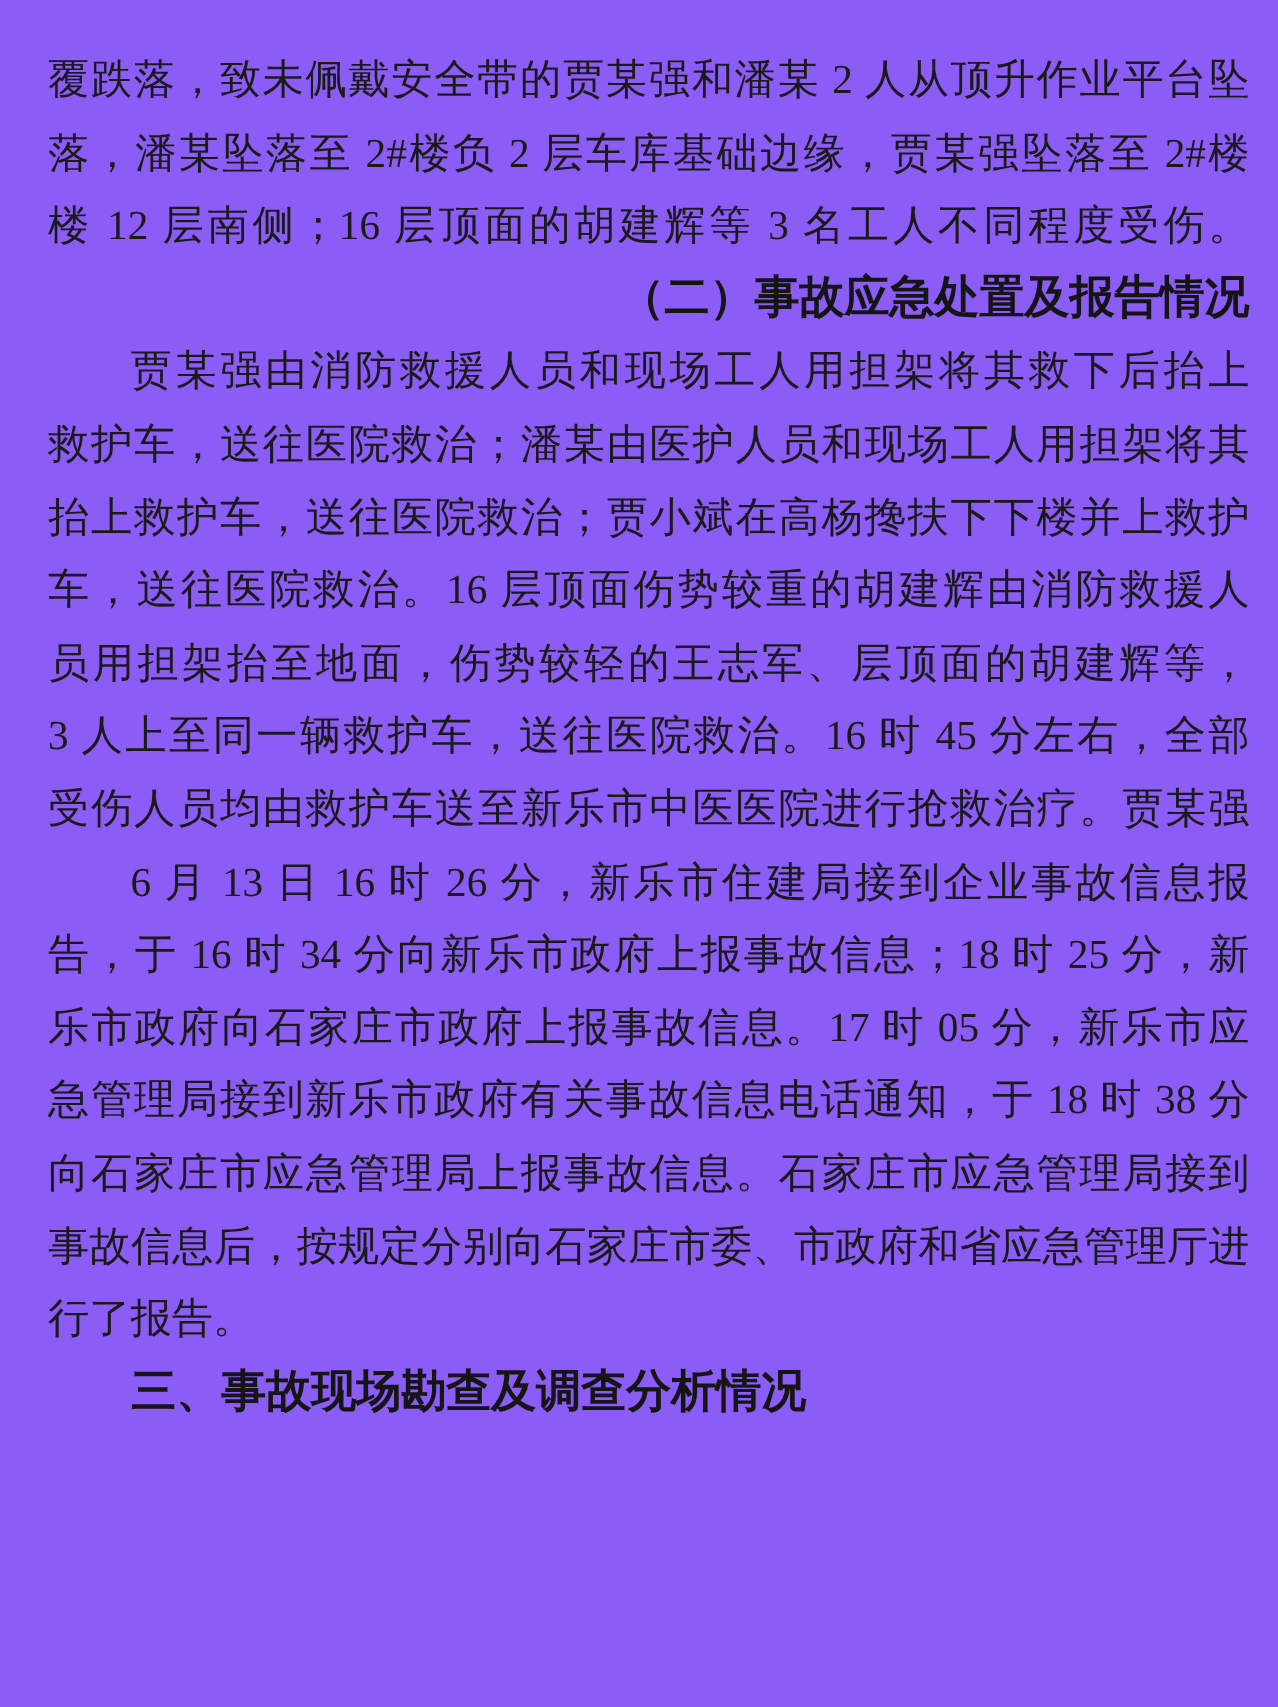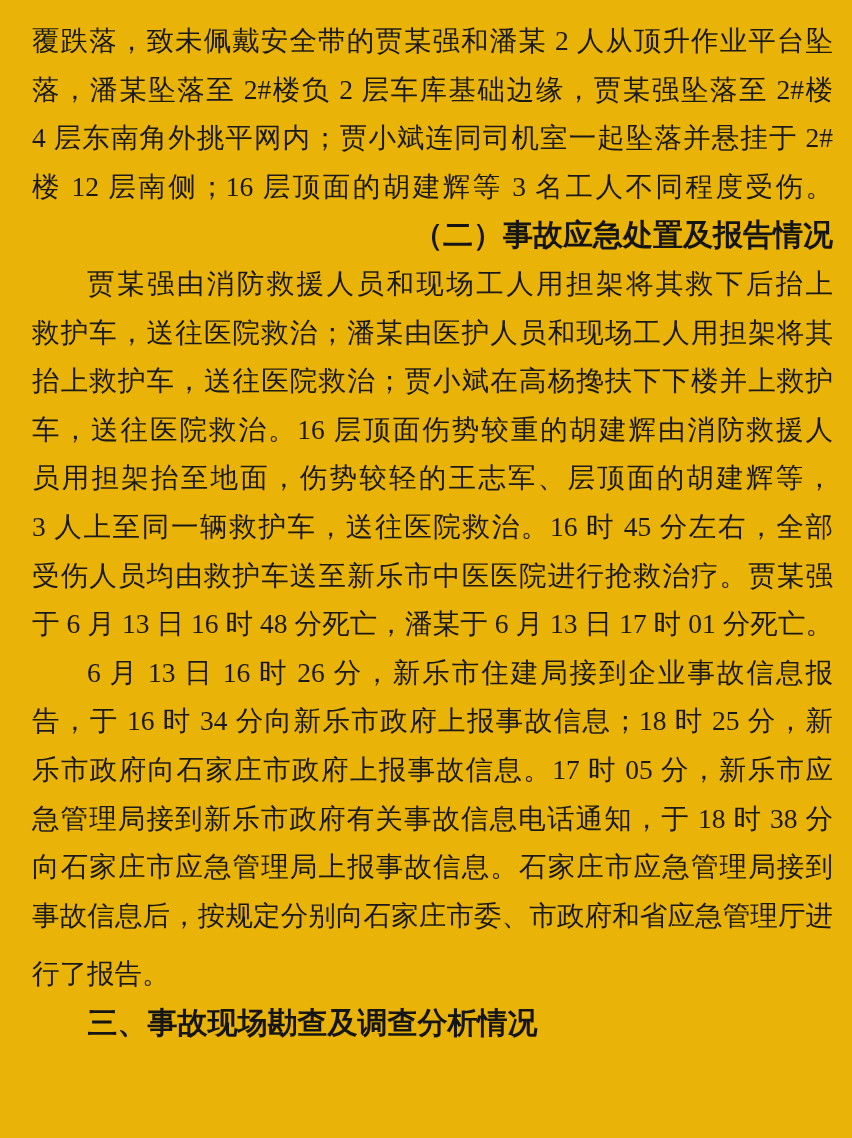--- a/index.html
+++ b/index.html
@@ -5,42 +5,41 @@
   html, body {
     margin: 0;
     padding: 0;
     background: #ffffff;
   }
   .page {
     position: relative;
     width: 852px;
     height: 1138px;
     box-sizing: border-box;
-    background: #eab308;
-    padding: 17px 19px 0 32px;
+    background: #8b5cf6;
+    padding: 29px 19px 0 32px;
     overflow: hidden;
     font-family: "Liberation Serif", "DejaVu Serif", serif;
     color: #1a1a1a;
   }
   .line {
     font-size: 27.5px;
     line-height: 48.6px;
     height: 48.6px;
     white-space: nowrap;
     overflow: visible;
     text-align: justify;
     text-align-last: justify;
     text-justify: inter-character;
   }
   .line.first {
     text-indent: 2em;
   }
   .line.short {
     text-align-last: left;
-    margin-top: 10px;
   }
   .heading-sub {
     font-size: 30px;
     font-weight: bold;
     line-height: 48.6px;
     height: 48.6px;
     text-indent: 1.6em;
     white-space: nowrap;
     font-family: "Liberation Serif", "DejaVu Serif", serif;
     color: #151515;
@@ -57,36 +56,34 @@
   }
 </style>
 </head>
 <body>
 
 <div class="page">
 
   <section>
     <div class="line">覆跌落，致未佩戴安全带的贾某强和潘某 2 人从顶升作业平台坠</div>
     <div class="line">落，潘某坠落至 2#楼负 2 层车库基础边缘，贾某强坠落至 2#楼</div>
-    <div class="line">4 层东南角外挑平网内；贾小斌连同司机室一起坠落并悬挂于 2#</div>
     <div class="line">楼 12 层南侧；16 层顶面的胡建辉等 3 名工人不同程度受伤。</div>
   </section>
 
   <h3 class="heading-sub" style="margin:0;text-align:right;">（二）事故应急处置及报告情况</h3>
 
 
   <section>
     <div class="line first">贾某强由消防救援人员和现场工人用担架将其救下后抬上</div>
     <div class="line">救护车，送往医院救治；潘某由医护人员和现场工人用担架将其</div>
     <div class="line">抬上救护车，送往医院救治；贾小斌在高杨搀扶下下楼并上救护</div>
     <div class="line">车，送往医院救治。16 层顶面伤势较重的胡建辉由消防救援人</div>
     <div class="line">员用担架抬至地面，伤势较轻的王志军、层顶面的胡建辉等，</div>
     <div class="line">3 人上至同一辆救护车，送往医院救治。16 时 45 分左右，全部</div>
     <div class="line">受伤人员均由救护车送至新乐市中医医院进行抢救治疗。贾某强</div>
-    <div class="line">于 6 月 13 日 16 时 48 分死亡，潘某于 6 月 13 日 17 时 01 分死亡。</div>
   </section>
 
   <section>
     <div class="line first">6 月 13 日 16 时 26 分，新乐市住建局接到企业事故信息报</div>
     <div class="line">告，于 16 时 34 分向新乐市政府上报事故信息；18 时 25 分，新</div>
     <div class="line">乐市政府向石家庄市政府上报事故信息。17 时 05 分，新乐市应</div>
     <div class="line">急管理局接到新乐市政府有关事故信息电话通知，于 18 时 38 分</div>
     <div class="line">向石家庄市应急管理局上报事故信息。石家庄市应急管理局接到</div>
     <div class="line">事故信息后，按规定分别向石家庄市委、市政府和省应急管理厅进</div>
     <div class="line short">行了报告。</div>

